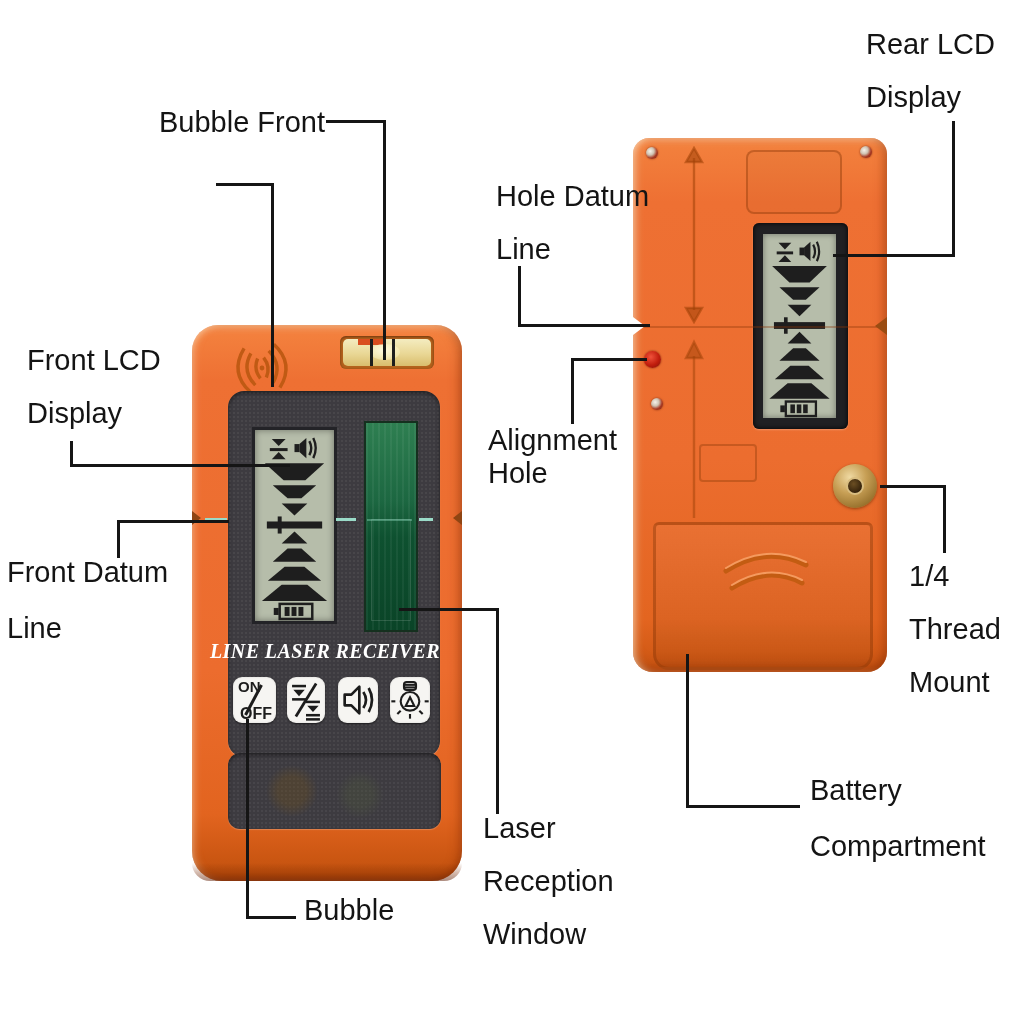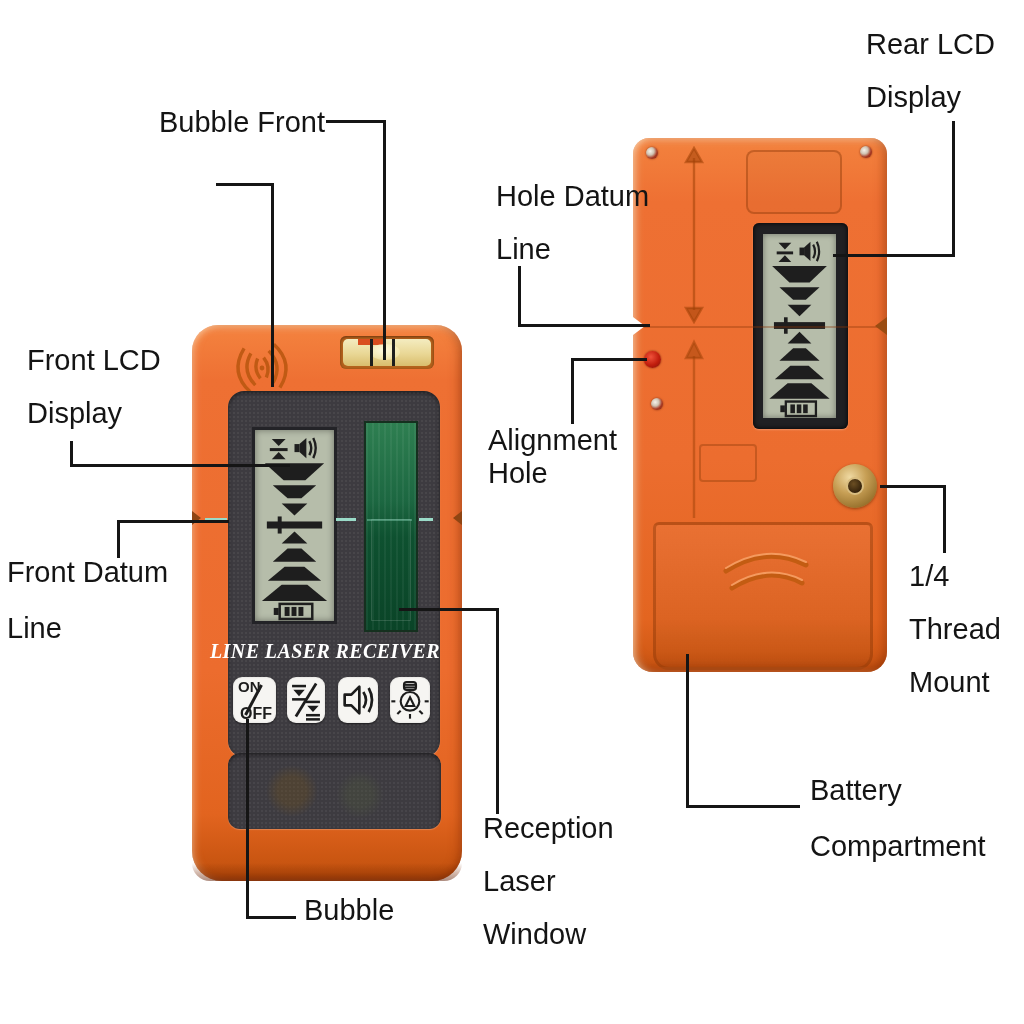--- a/index.html
+++ b/index.html
@@ -290,22 +290,22 @@
   <div class="lbl" style="left:27px;top:334px">
     <div>Front LCD</div>
     <div>Display</div>
   </div>
   <div class="lbl wide" style="left:7px;top:544px">
     <div>Front Datum</div>
     <div>Line</div>
   </div>
   <div class="lbl" style="left:304px;top:884px">Bubble</div>
   <div class="lbl" style="left:483px;top:802px">
+    <div>Laser</div>
     <div>Reception</div>
-    <div>Laser</div>
     <div>Window</div>
   </div>
   <div class="lbl" style="left:496px;top:170px">
     <div>Hole Datum</div>
     <div>Line</div>
   </div>
   <div class="lbl tight" style="left:488px;top:424px">
     <div>Alignment</div>
     <div>Hole</div>
   </div>

